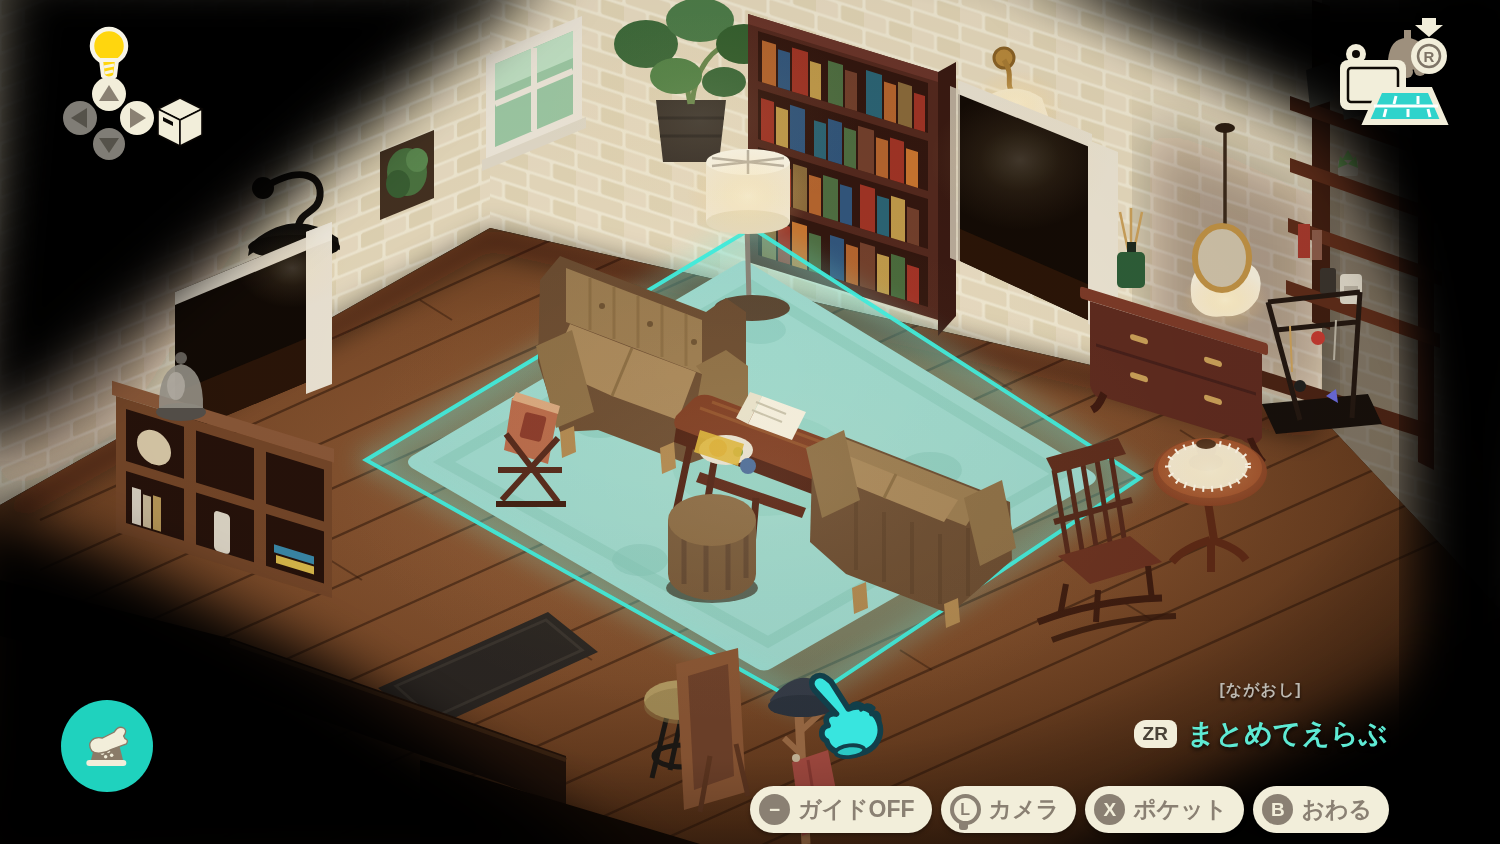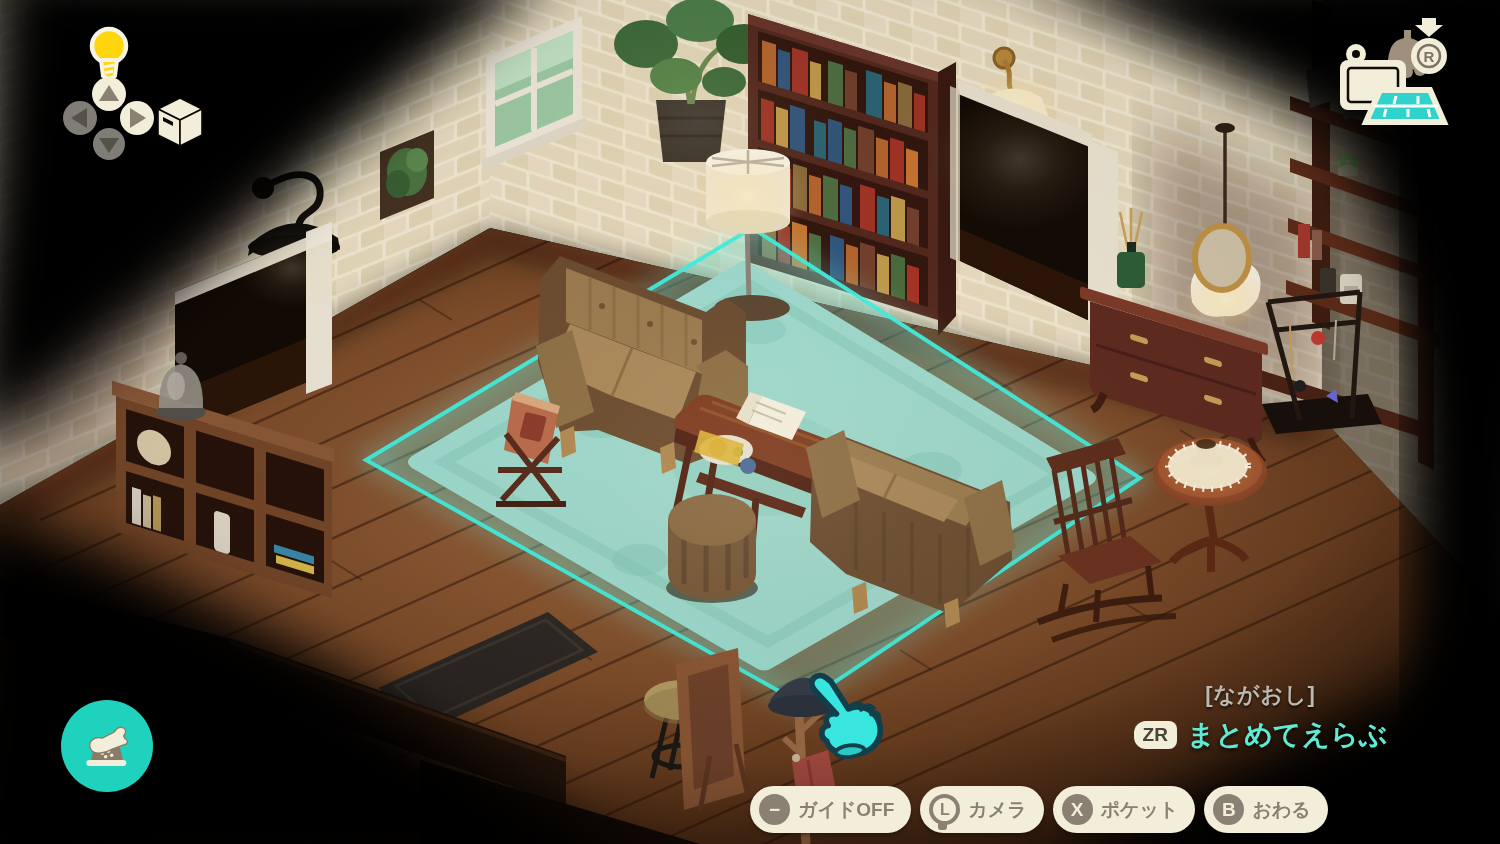--- a/index.html
+++ b/index.html
@@ -11,38 +11,38 @@
   #light-toggle{left:84px;top:24px;width:52px;height:70px;}
   #dpad{left:56px;top:74px;width:110px;height:96px;}
   #cube{left:154px;top:94px;width:52px;height:56px;}
   
   #mode-icon{left:1340px;top:16px;width:118px;height:122px;}
   
   #hand-btn{left:61px;top:700px;width:92px;height:92px;border-radius:50%;
             background:#1fd2be;display:flex;align-items:center;justify-content:center;}
   
   #zr-hint{left:1118px;top:680px;width:285px;text-align:center;}
-  #zr-hint .mod{color:#bdb9b1;font-size:22px;font-weight:bold;letter-spacing:1px;
+  #zr-hint .mod{color:#bdb9b1;font-size:16px;font-weight:bold;letter-spacing:1px;
                 text-shadow:0 2px 3px rgba(0,0,0,.7);}
-  #zr-hint .row{display:flex;align-items:center;justify-content:center;gap:10px;margin-top:6px;}
+  #zr-hint .row{display:flex;align-items:center;justify-content:center;gap:10px;margin-top:14px;}
   .zr-badge{background:#f2eeda;color:#4a4338;font-weight:bold;font-size:19px;
             padding:4px 9px 5px;border-radius:12px 8px 8px 12px;line-height:1;}
   #zr-hint .act{color:#5eead4;font-size:28px;font-weight:bold;
                 text-shadow:0 2px 4px rgba(0,0,0,.8);}
   
   #bottom-bar{left:750px;top:786px;display:flex;gap:9px;}
   .pill{background:#f2eeda;border-radius:24px;height:47px;display:flex;align-items:center;
         gap:8px;padding:0 17px 0 9px;box-shadow:0 2px 4px rgba(0,0,0,.35);}
   .pill .glyph{width:31px;height:31px;border-radius:50%;background:#8a8073;color:#f2eeda;
         display:flex;align-items:center;justify-content:center;font-weight:bold;font-size:19px;}
   .pill .glyph.ring{background:#f2eeda;color:#8a8073;border:4px solid #8a8073;
         width:23px;height:23px;position:relative;font-size:16px;}
   .pill .glyph.ring::after{content:"";position:absolute;left:5px;bottom:-9px;width:9px;height:6px;
         background:#8a8073;border-radius:0 0 3px 3px;}
-  .pill .lbl{color:#8a8073;font-weight:bold;font-size:19px;white-space:nowrap;}
+  .pill .lbl{color:#8a8073;font-weight:bold;font-size:23px;white-space:nowrap;}
   
   #cursor{left:806px;top:666px;width:96px;height:100px;}
 </style>
 </head>
 <body>
 
 <div id="stage">
 
 <svg id="scene" width="1500" height="844" viewBox="0 0 1500 844">
   <defs>

